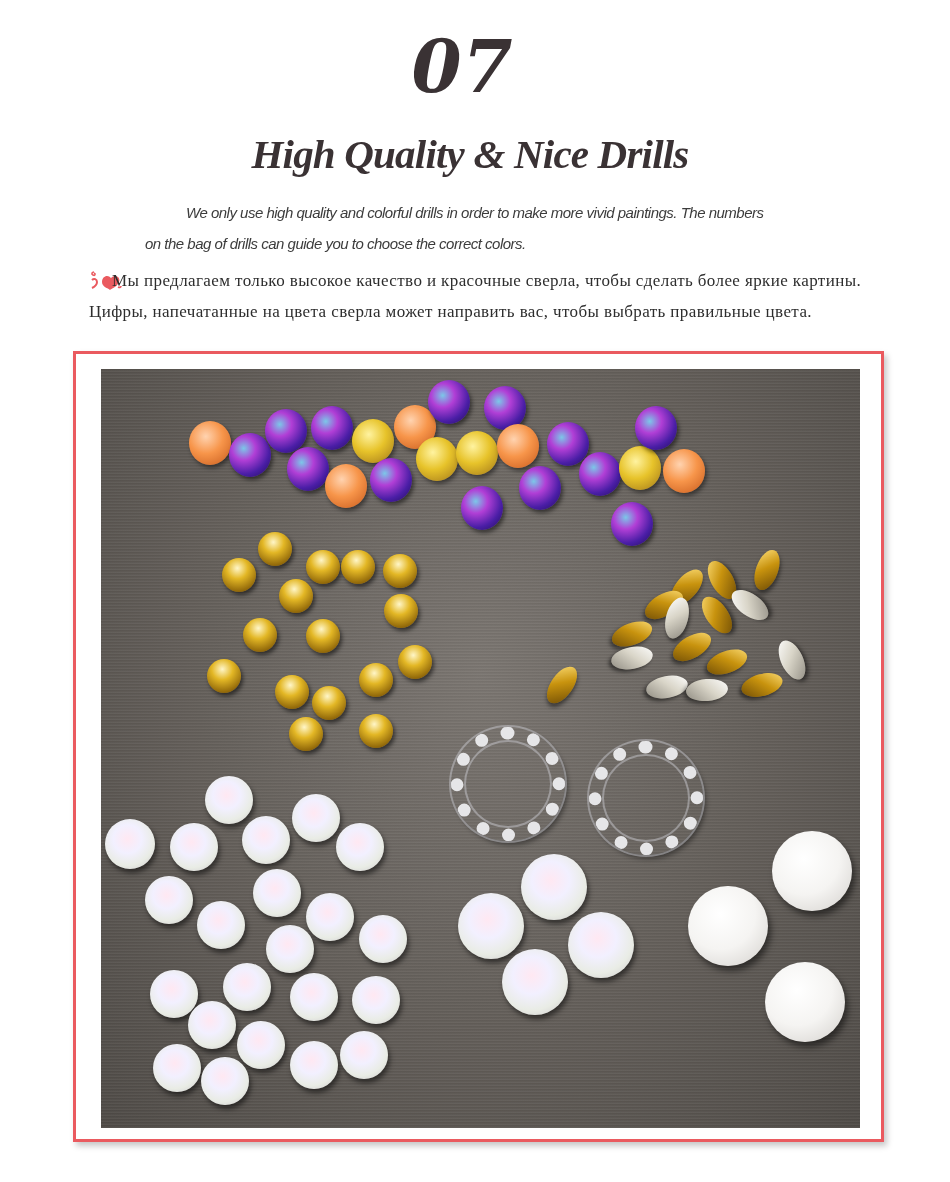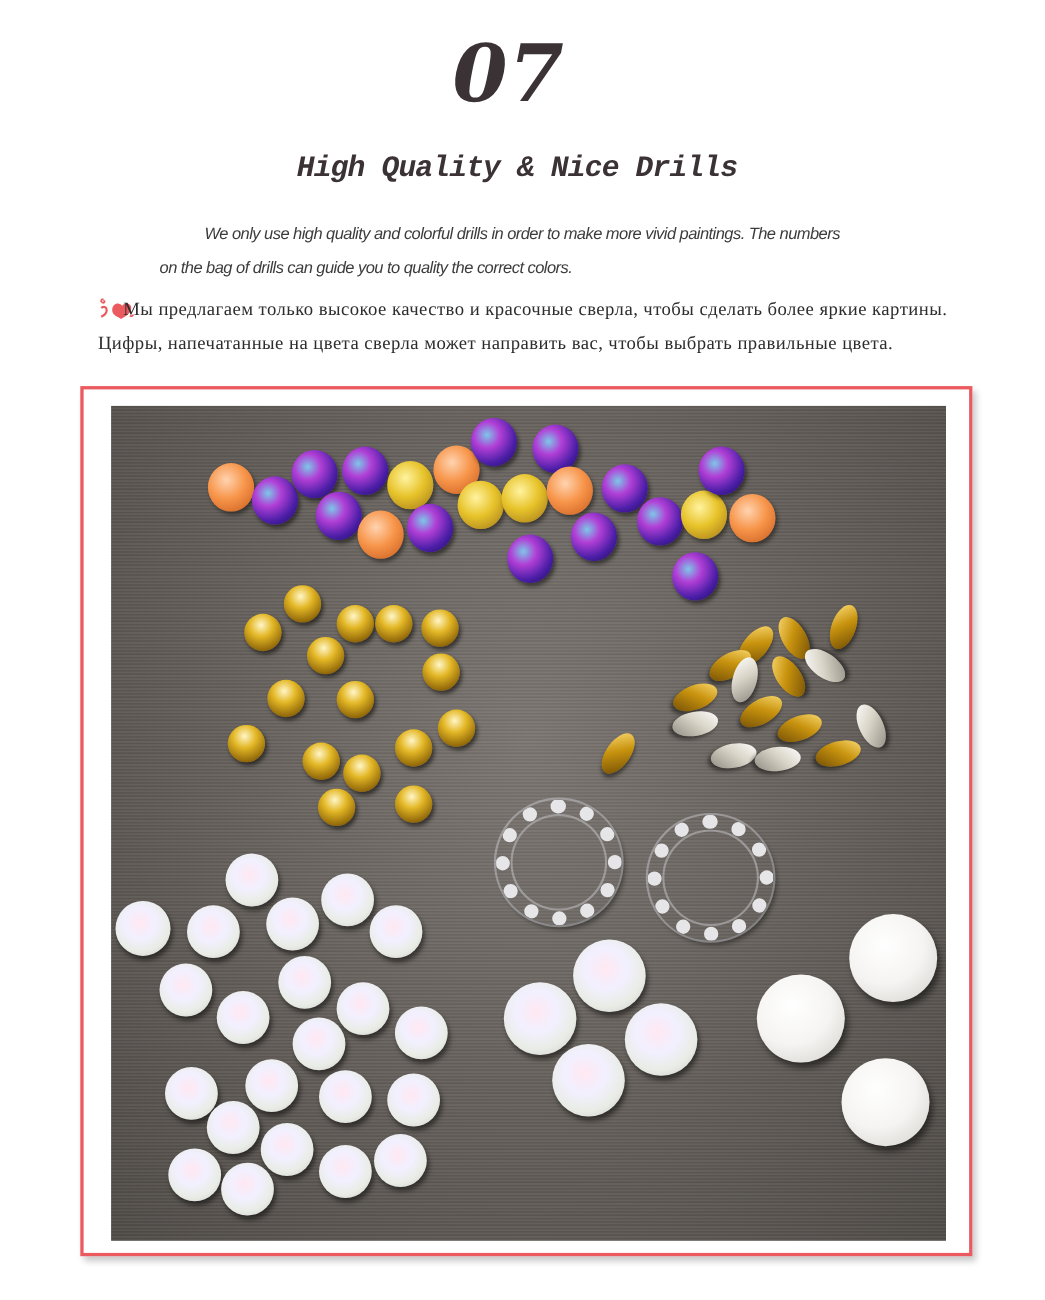--- a/index.html
+++ b/index.html
@@ -5,22 +5,22 @@
     html, body { margin: 0; padding: 0; background: #ffffff; }
     body { width: 950px; height: 1182px; position: relative; overflow: hidden; }
 
     .section-number {
       position: absolute; left: 0; top: 22px; width: 925px; text-align: center;
       font-family: "DejaVu Serif", serif; font-style: italic; font-weight: bold;
       font-size: 72px; color: #3a3234; letter-spacing: 1px; line-height: 90px;
     }
     .section-title {
       position: absolute; left: 0; top: 130px; width: 940px; text-align: center;
-      font-family: Liberation Mono, monospace; font-style: italic; font-weight: bold;
-      font-size: 27px; color: #3a3234; letter-spacing: -0.8px; line-height: 48px;
+      font-family: Liberation Serif, serif; font-style: italic; font-weight: bold;
+      font-size: 41px; color: #3a3234; letter-spacing: -0.8px; line-height: 48px;
     }
     .desc-en {
       position: absolute; font-family: "Liberation Sans", sans-serif; font-style: italic;
       font-size: 15px; color: #3c3c3c; letter-spacing: -0.5px; white-space: nowrap;
     }
     .desc-en.l1 { left: 186px; top: 204px; }
     .desc-en.l2 { left: 145px; top: 235px; }
 
     .desc-ru {
       position: absolute; font-family: "Liberation Serif", serif; font-size: 17px;
@@ -60,21 +60,21 @@
     }
   </style>
 </head>
 <body>
 
 <div class="section-number">07</div>
 <div class="section-title">High Quality &amp; Nice Drills</div>
 
 <div>
   <div class="desc-en l1">We only use high quality and colorful drills in order to make more vivid paintings. The numbers</div>
-  <div class="desc-en l2">on the bag of drills can guide you to quality the correct colors.</div>
+  <div class="desc-en l2">on the bag of drills can guide you to choose the correct colors.</div>
 </div>
 
 <div>
   <svg class="heart-icon" viewBox="0 0 34 24">
     <path d="M14 14 C14 8 20 6 23 10 C26 6 33 8 31 14 C29 19 23 21 22 22 C20 20 14 19 14 14 Z" fill="#ea5a5f"></path>
     <path d="M4 12 C6 10 9 11 9 14 C9 17 6 19 4 20" fill="none" stroke="#ea5a5f" stroke-width="2"></path>
     <path d="M6 4 C4 4 3 6 5 7 C7 8 8 6 6 5" fill="none" stroke="#ea5a5f" stroke-width="1.6"></path>
     <path d="M30 19 C32 20 33 19 33 18" fill="none" stroke="#ea5a5f" stroke-width="1.6"></path>
   </svg>
   <div class="desc-ru l1">Мы предлагаем только высокое качество и красочные сверла, чтобы сделать более яркие картины.</div>

